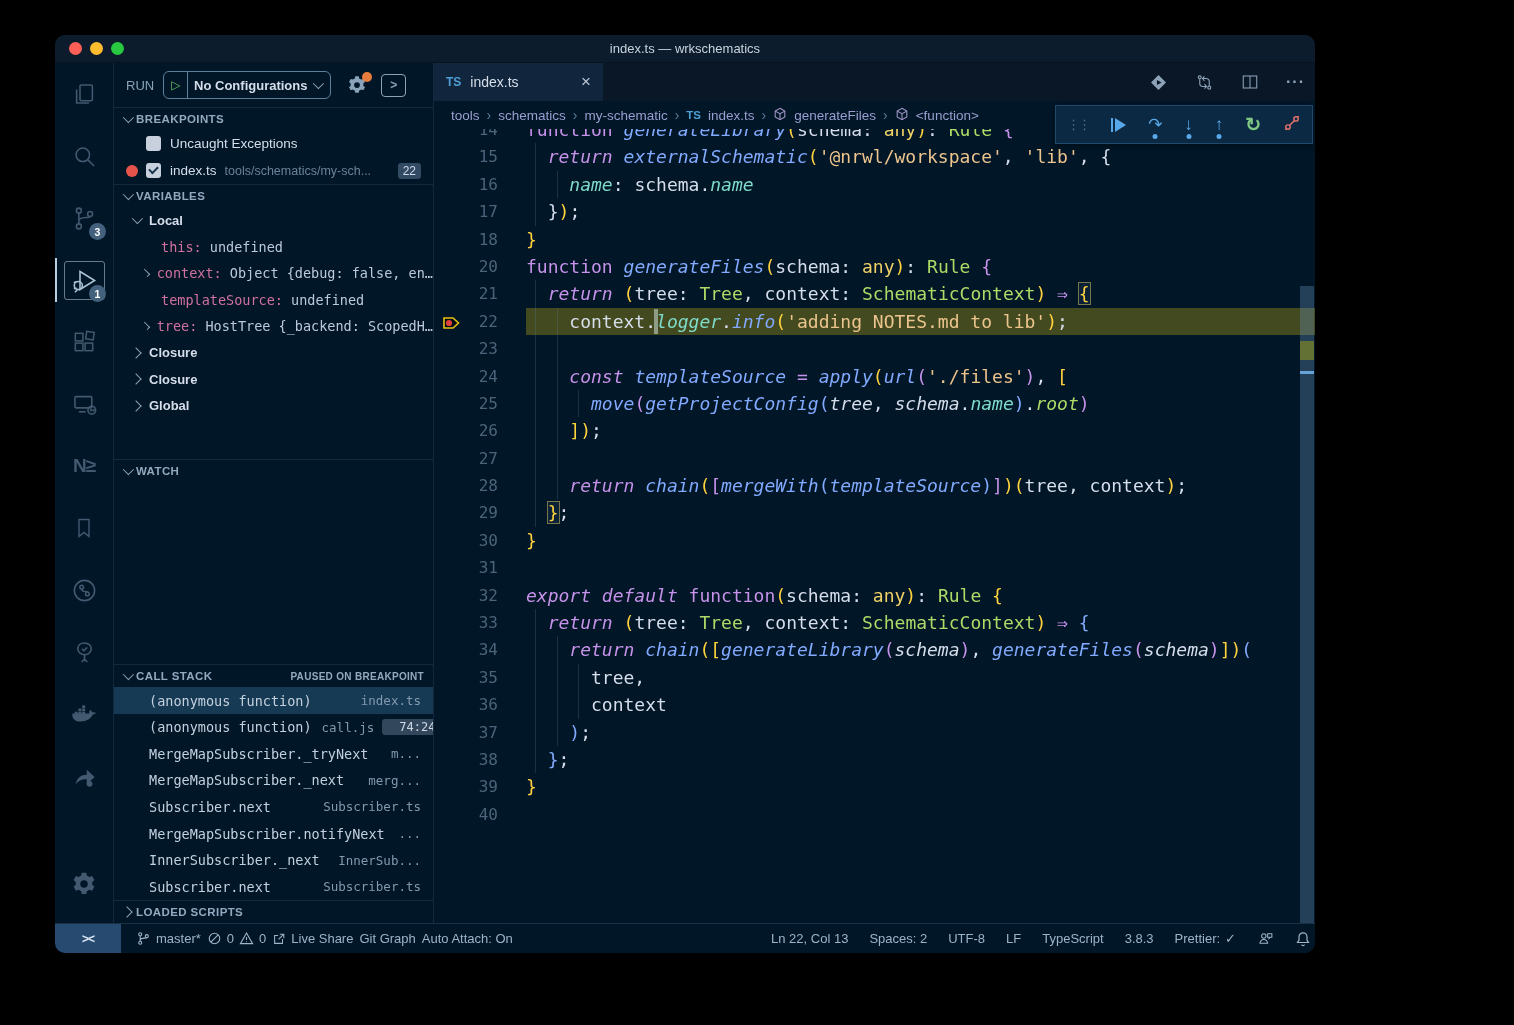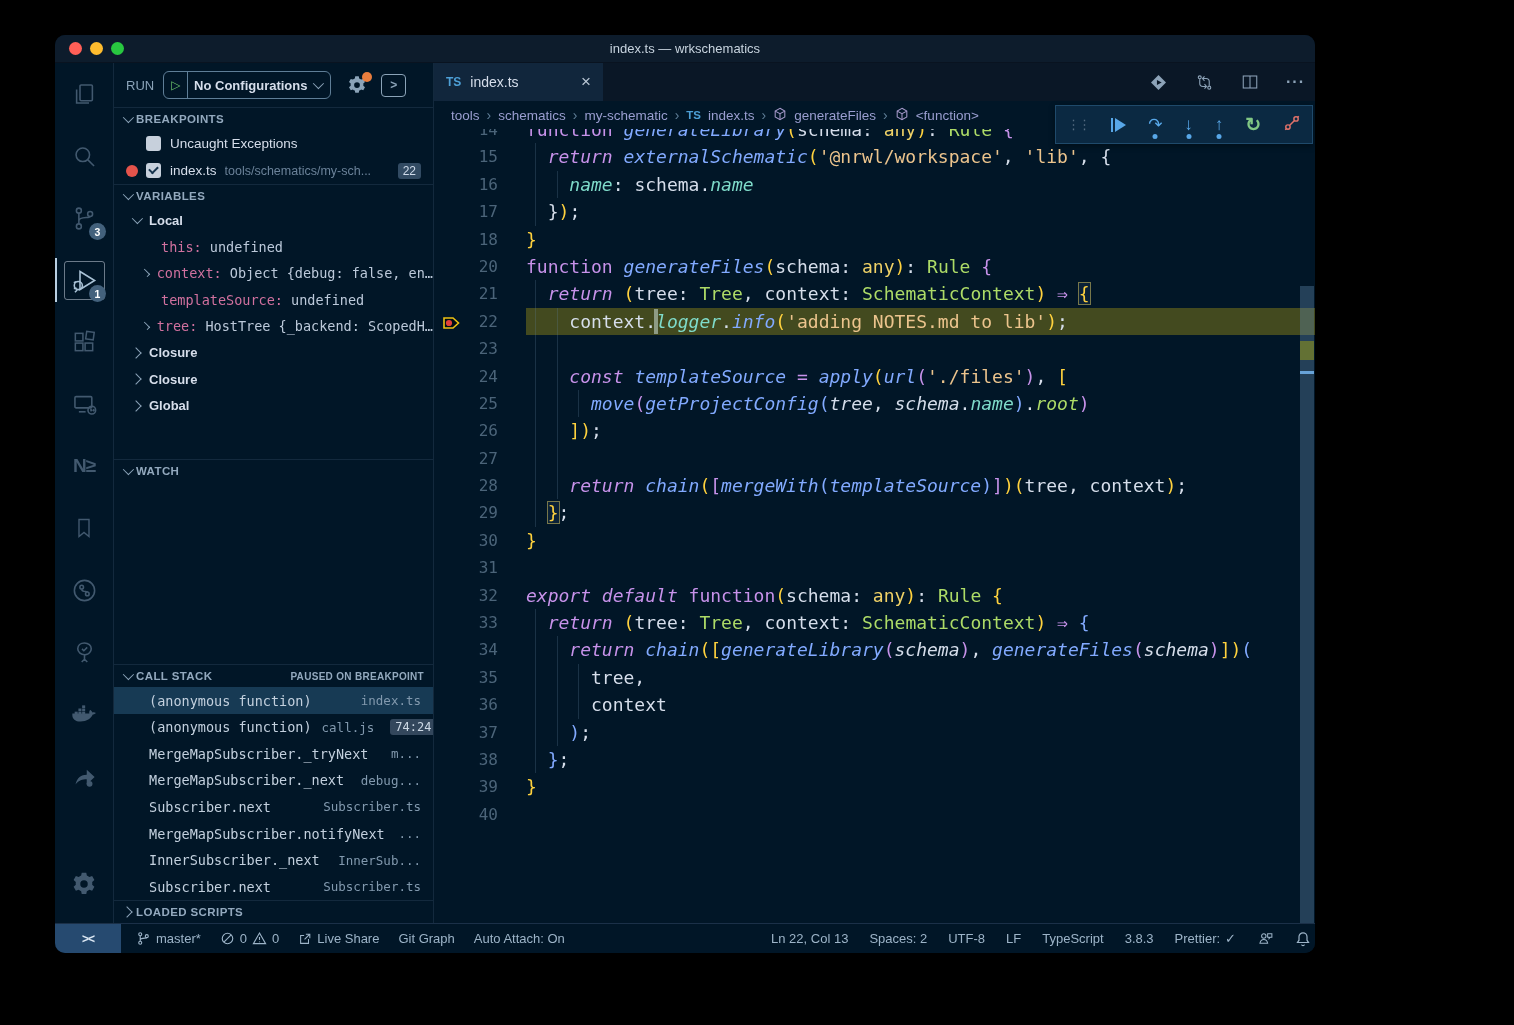--- a/index.html
+++ b/index.html
@@ -52,21 +52,21 @@
   .vars-body{display:flex;flex-direction:column}
   .var-row{height:26.5px;flex:0 0 26.5px;display:flex;align-items:center;font-family:"DejaVu Sans Mono",monospace;font-size:13.5px;white-space:nowrap;overflow:hidden}
   .var-row .grp{font-family:"Liberation Sans",sans-serif;font-weight:bold;font-size:13px;color:#d6deeb}
   .vname{color:#d1719f}
   .vval{color:#bcc9da}
   .vars-gap{flex:0 0 40px}
   .watch-body{flex:1 1 auto}
   .cs-row{height:26.6px;flex:0 0 26.6px;display:flex;align-items:center;padding:0 12px 0 35px;font-family:"DejaVu Sans Mono",monospace;font-size:13.5px;color:#c3d0de;white-space:nowrap;overflow:hidden}
   .cs-row.sel{background:#173a54}
   .cs-file{margin-left:auto;color:#8299ae;font-size:12.5px;padding-left:10px}
-  .cs-badge{background:#33475c;color:#cdd9e5;font-size:12px;border-radius:3px;padding:1px 5px;margin-left:16px}
+  .cs-badge{background:#33475c;color:#cdd9e5;font-size:12px;border-radius:3px;padding:1px 17px;margin-left:8px}
   
   .editor{flex:1;position:relative;background:#011627;overflow:hidden;display:flex;flex-direction:column;min-width:0}
   .tabbar{height:38px;flex:0 0 38px;background:#0a1726;display:flex;position:relative}
   .tab{width:145px;background:#11263c;display:flex;align-items:center;padding:0 12px;font-size:14px;color:#d6deeb;gap:9px}
   .ts-chip{color:#4d9fd6;font-weight:bold;font-size:12px}
   .tab-close{margin-left:auto;color:#b9c6d4;font-size:17px}
   .editor-actions{position:absolute;right:10px;top:0;height:38px;display:flex;align-items:center;gap:27px;color:#8da3b8}
   .editor-actions svg{stroke:#8da3b8;fill:none;stroke-width:1.4}
   .dots{font-size:16px;letter-spacing:1px;color:#8da3b8;font-weight:bold}
   .breadcrumbs{height:28px;flex:0 0 28px;display:flex;align-items:center;padding-left:17px;font-size:13.5px;color:#9a9ed0;gap:7px;background:#011627;position:relative;z-index:3;white-space:nowrap}
@@ -105,21 +105,21 @@
   .dbg-grip{color:#566d83;font-size:13px;letter-spacing:-2px}
   .dbg-ic{position:relative;font-size:17px;color:#58a7e8;display:flex;align-items:center}
   .dbg-ic.dotted::after{content:"";position:absolute;left:50%;bottom:-4px;transform:translateX(-50%);width:5px;height:5px;border-radius:50%;background:#58a7e8}
   .dbg-continue{display:flex;align-items:center;gap:2px}
   .dbg-continue .bar{width:2.5px;height:14px;background:#58a7e8}
   .dbg-continue .tri{width:0;height:0;border-left:11px solid #58a7e8;border-top:7px solid transparent;border-bottom:7px solid transparent}
   .dbg-restart{color:#81c784;font-size:19px;font-weight:bold}
   
   .statusbar{height:29px;flex:0 0 29px;border-top:1px solid #1b3048;display:flex;align-items:center;font-size:13px;color:#9db4c8;background:#011627}
   .remote{width:66px;height:100%;background:#264a70;color:#dce8f4;display:flex;align-items:center;justify-content:center;font-weight:bold;letter-spacing:-1px;font-size:12px}
-  .sb-left{display:flex;align-items:flex-start;gap:19px;padding-left:15px}
+  .sb-left{display:flex;align-items:flex-start;gap:6px;padding-left:15px}
   .sb-right{margin-left:auto;display:flex;align-items:center;gap:21px;padding-right:4px}
   .sb-item{display:flex;align-items:center;gap:5px;white-space:nowrap}
   .sb-item svg{stroke:#9db4c8;fill:none;stroke-width:1.2}
 </style>
 </head>
 <body>
 
 <div class="stage">
   <div class="window">
 
@@ -324,21 +324,21 @@
               <span>(anonymous function)</span>
               <span class="cs-file">call.js</span>
               <span class="cs-badge">74:24</span>
             </div>
             <div class="cs-row">
               <span>MergeMapSubscriber._tryNext</span>
               <span class="cs-file">m...</span>
             </div>
             <div class="cs-row">
               <span>MergeMapSubscriber._next</span>
-              <span class="cs-file">debug...</span>
+              <span class="cs-file">merg...</span>
             </div>
             <div class="cs-row">
               <span>Subscriber.next</span>
               <span class="cs-file">Subscriber.ts</span>
             </div>
             <div class="cs-row">
               <span>MergeMapSubscriber.notifyNext</span>
               <span class="cs-file">...</span>
             </div>
             <div class="cs-row">

